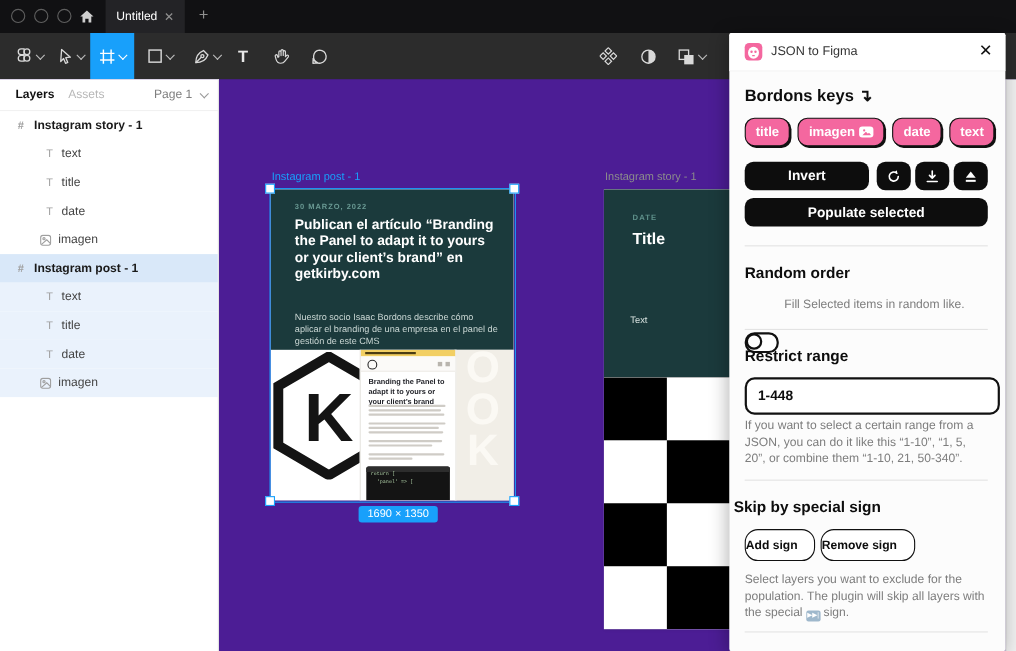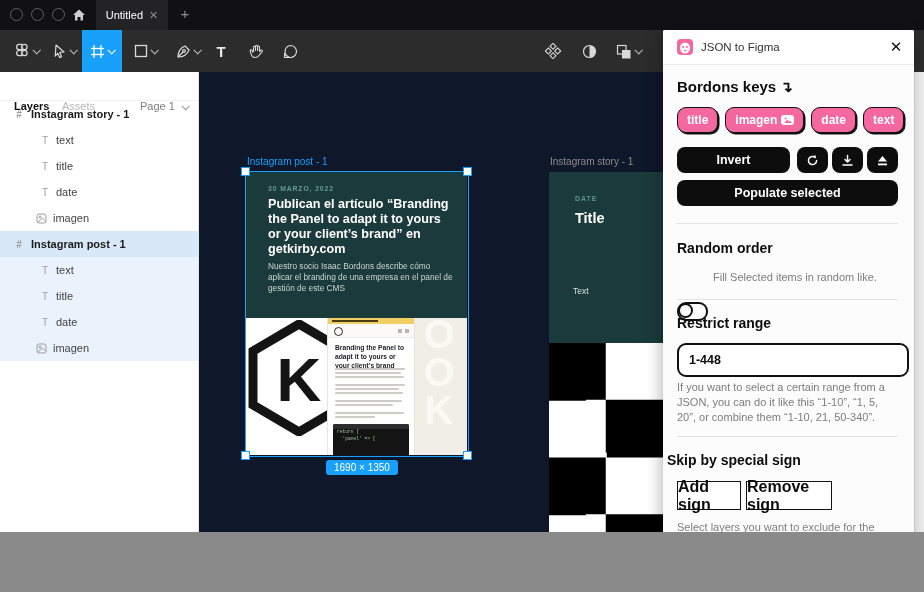--- a/index.html
+++ b/index.html
@@ -1,16 +1,16 @@
 <!DOCTYPE html>
 <html><head>
 <meta charset="utf-8">
 <style>
   html,body{margin:0;padding:0;background:#8a8a8a;}
-  .stage{position:relative;width:924px;height:532px;overflow:hidden;background:#0f172a;
+  .stage{position:relative;width:924px;height:592px;overflow:hidden;background:#4c1d95;
          font-family:"Liberation Sans",sans-serif;-webkit-font-smoothing:antialiased;}
   .abs{position:absolute;}
 
   
   .tabbar{left:0;top:0;width:924px;height:30px;background:#111113;z-index:10;}
   .tl-circle{width:11px;height:11px;border:1.5px solid #5f5f5f;border-radius:50%;top:8px;}
   .home-icn{top:7px;left:71px;}
   .fig-tab{left:96px;top:0;width:72px;height:30px;background:#232326;display:flex;align-items:center;justify-content:center;gap:6px;}
   .fig-tab .t{color:#ffffff;font-size:11px;}
   .fig-tab .x{color:#8f8f8f;font-size:11px;cursor:pointer;}
@@ -20,34 +20,34 @@
   .toolbar{left:0;top:30px;width:924px;height:42px;background:#2c2c2c;z-index:10;}
   .tool{top:0;height:42px;display:flex;align-items:center;justify-content:center;gap:3px;}
   .tool svg{display:block;}
   .chev{width:5px;height:5px;border-right:1.4px solid #bdbdbd;border-bottom:1.4px solid #bdbdbd;transform:rotate(45deg) translateY(-1px);display:inline-block;}
   .tool-active{background:#18a0fb;}
   .ttxt{color:#e8e8e8;font-size:15px;font-weight:bold;}
 
   
   .sidebar{left:0;top:72px;width:198px;height:520px;background:#ffffff;z-index:20;border-right:1px solid #e3e3e3;}
   .sb-head{position:relative;height:28px;border-bottom:1px solid #f1f1f1;}
-  .sb-tab{position:absolute;top:0;height:28px;line-height:28px;font-size:11px;margin-top:20px;}
+  .sb-tab{position:absolute;top:0;height:28px;line-height:28px;font-size:11px;}
   .layer-row{position:relative;height:26px;display:flex;align-items:center;font-size:11px;color:#444;}
   .layer-row .licn{width:14px;text-align:center;color:#9f9f9f;font-size:10px;flex:none;}
   .grp{font-weight:bold;color:#1a1a1a;}
   .sel-parent{background:#d9e8f9;}
   .sel-child{background:#eaf2fc;}
 
   
   .frame-label{font-size:10px;z-index:5;white-space:nowrap;}
   .post-frame{left:246px;top:172px;width:221px;height:283px;background:#ffffff;overflow:hidden;z-index:4;box-shadow:0 1px 3px rgba(0,0,0,.08);}
   .teal{background:#1b3a3c;}
   .post-date{left:22px;top:13px;font-size:6.8px;letter-spacing:.9px;color:#6a9a94;font-weight:bold;}
   .post-title{left:22px;top:25px;width:182px;font-size:12.6px;line-height:1.2;font-weight:bold;color:#ffffff;}
-  .post-body{left:22px;top:89px;width:188px;font-size:8.3px;line-height:1.32;color:#c9d6d3;}
+  .post-body{left:22px;top:111px;width:188px;font-size:8.3px;line-height:1.32;color:#c9d6d3;}
   .shot-card{left:81px;top:146px;width:86px;height:137px;background:#ffffff;border-left:1px solid #e7e5e0;border-right:1px solid #e7e5e0;overflow:hidden;z-index:3;}
   .cream{left:167px;top:146px;width:54px;height:137px;background:#f1eee7;overflow:hidden;}
   .wm{left:6px;top:-6px;writing-mode:vertical-rl;text-orientation:upright;font-size:40px;font-weight:800;color:#fbf9f4;letter-spacing:-6px;line-height:1;}
   .ybar{left:0;top:0;width:86px;height:6px;background:#f2cf63;}
   .yline{left:4px;top:2px;width:46px;height:1.5px;background:#4a3c12;}
   .shot-head{left:0;top:6px;width:86px;height:13px;background:#fbfaf8;border-bottom:1px solid #eeece8;}
   .shot-logo{left:6px;top:3px;width:7px;height:7px;border:1px solid #2a2a2a;border-radius:50%;}
   .shot-icn{top:5px;width:4px;height:4px;background:#b9b5ae;}
   .shot-heading{left:7px;top:26px;width:72px;font-size:6.7px;line-height:1.32;font-weight:bold;color:#23242a;}
   .pline{left:7px;height:2px;background:#cfccc6;border-radius:1px;}
@@ -71,21 +71,21 @@
   .plugin{left:663px;top:30px;width:251px;height:562px;background:#fcfcfc;border-radius:2px;box-shadow:-2px 2px 16px rgba(0,0,0,.28);z-index:40;}
   .pl-head{position:relative;height:34px;background:#ffffff;border-bottom:1px solid #e9e9e9;border-radius:2px 2px 0 0;}
   .pl-icon{left:14px;top:9px;width:16px;height:16px;background:#f4679f;border-radius:4px;}
   .pl-title{left:38px;top:0;height:34px;line-height:34px;font-size:11.5px;color:#333333;}
   .pl-close{left:224px;top:8px;width:18px;height:18px;font-size:15px;line-height:18px;text-align:center;color:#111;cursor:pointer;}
   .h1{font-size:15px;font-weight:800;color:#0d0d0d;}
   .h2{font-size:14px;font-weight:800;color:#0d0d0d;}
   .chip{height:24px;background:#f4679f;border:1.5px solid #111111;border-radius:9px;box-shadow:1.5px 1.5px 0 #111111;
         color:#ffffff;font-size:12px;font-weight:bold;display:inline-flex;align-items:center;gap:4px;padding:0 9px;cursor:pointer;}
   .btn-blk{background:#0d0d0d;border-radius:8px;color:#ffffff;font-size:12.5px;font-weight:bold;display:flex;align-items:center;justify-content:center;cursor:pointer;}
-  .btn-wht{background:#ffffff;border:1.8px solid #111111;border-radius:0;color:#0d0d0d;font-size:16px;font-weight:bold;display:flex;align-items:center;justify-content:flex-end;cursor:pointer;}
+  .btn-wht{background:#ffffff;border:1.8px solid #111111;border-radius:12px;color:#0d0d0d;font-size:11px;font-weight:bold;display:flex;align-items:center;justify-content:flex-start;cursor:pointer;}
   .divider{height:1px;background:#e3e3e3;}
   .help{font-size:11px;line-height:1.38;color:#7d7d7d;}
   .toggle{width:27px;height:15px;background:#ffffff;border:2px solid #111111;border-radius:9px;position:relative;cursor:pointer;}
   .knob{position:absolute;left:-1px;top:-1px;width:11px;height:11px;background:#ffffff;border:2px solid #111111;border-radius:50%;}
   .range-input{left:14px;top:0;width:208px;height:30px;border:2px solid #111111;border-radius:9px;background:#ffffff;
                font-family:"Liberation Sans",sans-serif;font-size:12.5px;font-weight:bold;color:#0d0d0d;padding:0 10px;outline:none;}
   .skip-icn{display:inline-block;width:13px;height:10px;background:#9fb8cc;border-radius:2px;color:#ffffff;font-size:6px;line-height:10px;text-align:center;vertical-align:-1px;}
 </style>
 </head>
 <body>

